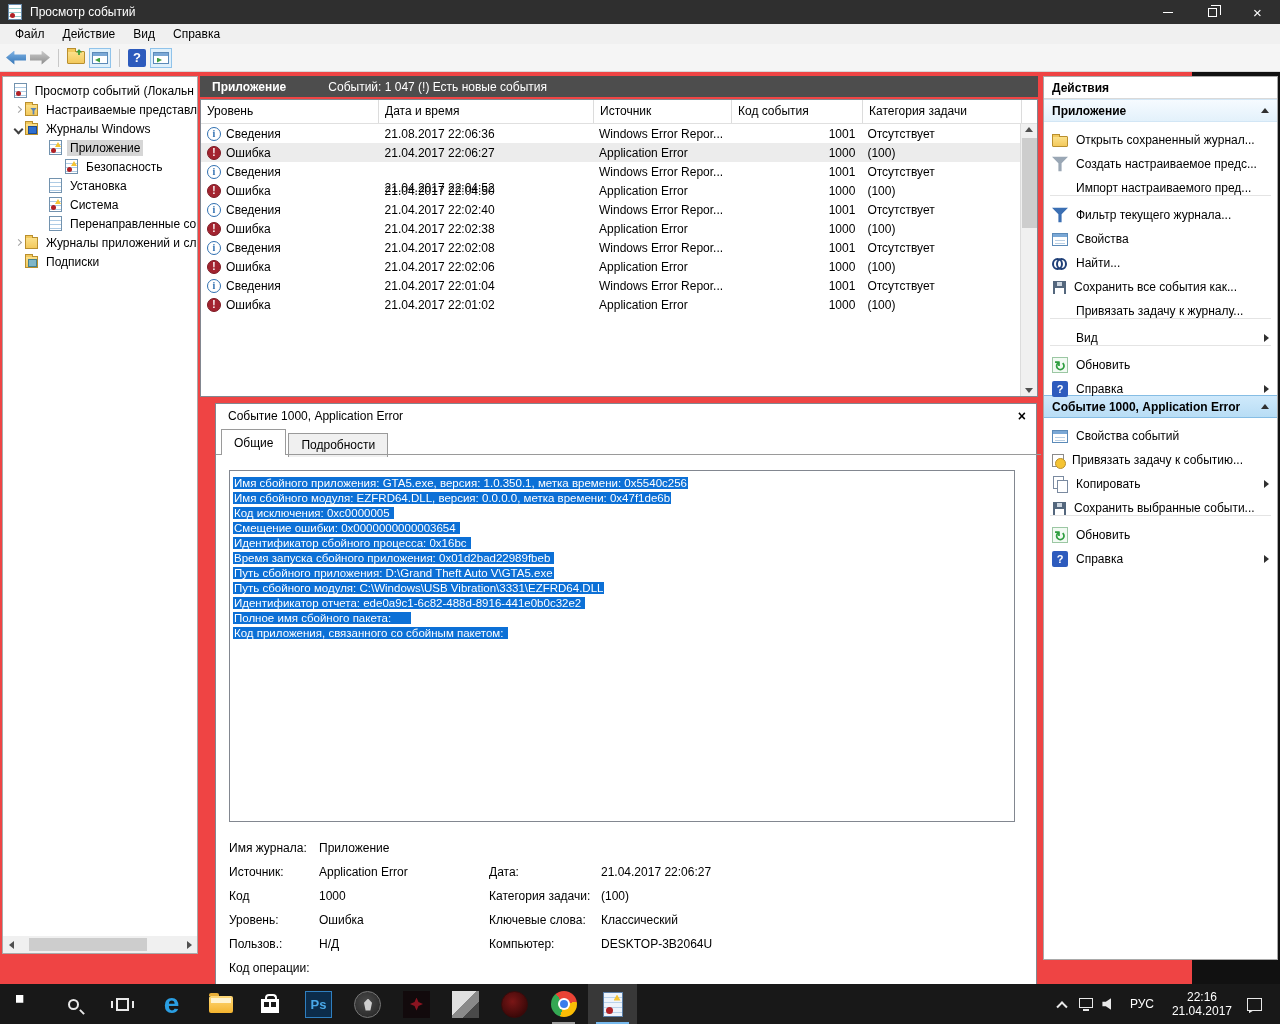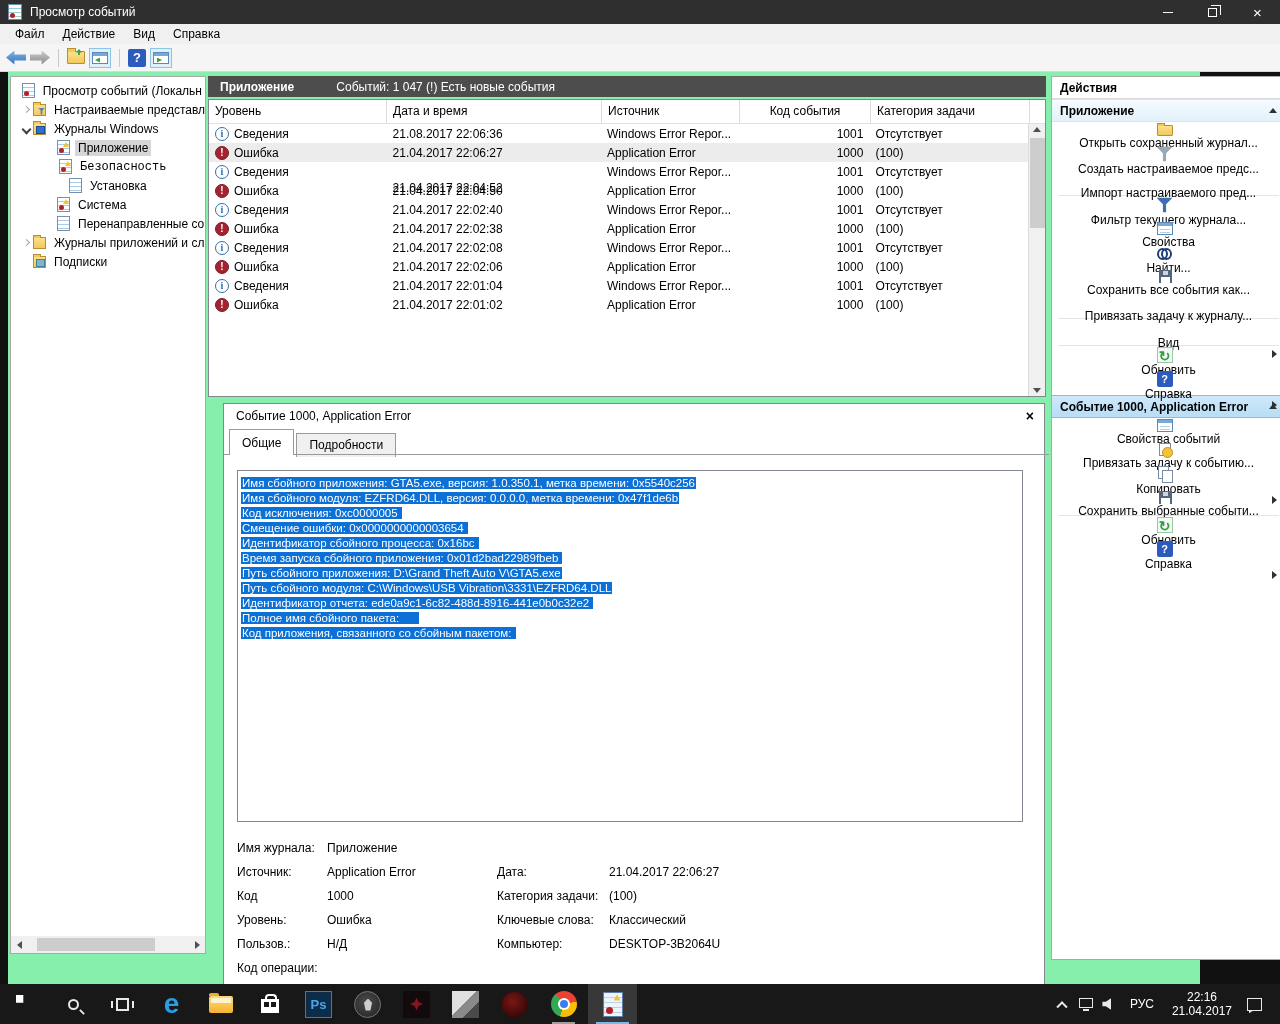--- a/index.html
+++ b/index.html
@@ -31,21 +31,21 @@
   .tb-folder::before { content:""; position:absolute; left:-1px; top:-4px; width:7px; height:3px; background:#f3c95c; border:1px solid #b98f2e; border-bottom:none; }
   .tb-folder::after { content:""; position:absolute; right:2px; top:-3px; width:6px; height:6px; background:#3f9e3f; clip-path:polygon(50% 0,100% 60%,65% 60%,65% 100%,35% 100%,35% 60%,0 60%); }
   .tb-frame { width:22px; height:20px; border:1px solid #90c3ea; background:#dff0fb; display:flex; align-items:center; justify-content:center; }
   .tb-win { width:16px; height:12px; border:1px solid #5b8ab8; background:#fff; position:relative; }
   .tb-win::before { content:""; position:absolute; left:0; top:0; right:0; height:3px; background:#7aa8d6; }
   .tb-win.left::after { content:""; position:absolute; left:2px; top:5px; width:5px; height:5px; background:#3f9e3f; clip-path:polygon(0 50%,100% 0,100% 100%); }
   .tb-win.right::after { content:""; position:absolute; left:3px; top:5px; width:5px; height:5px; background:#3f9e3f; clip-path:polygon(100% 50%,0 0,0 100%); }
   .tb-help { width:18px; height:18px; background:#2d5bbd; border-radius:2px; color:#fff; font-weight:bold; font-size:13px; display:flex; align-items:center; justify-content:center; }
 
   
-  .workspace { position:absolute; left:8px; top:72px; width:1192px; height:912px; background:#86efac; }
+  .workspace { position:absolute; left:0; top:72px; width:1192px; height:912px; background:#ef4444; }
 
   
   .tree-panel { position:absolute; left:2px; top:4px; width:196px; height:878px; background:#fff; border:1px solid #a9a9a9; overflow:hidden; }
   .tree-scrollarea { position:absolute; left:0; top:0; right:0; bottom:17px; overflow:hidden; padding-top:4px; }
   .tree-row { display:flex; align-items:center; height:19px; white-space:nowrap; font-size:12px; }
   .tree-row .lbl { padding:1px 3px; }
   .tree-row.selected .lbl { background:#d6d6d6; }
   .tree-row.selected { background:transparent; }
   .expander { width:10px; height:10px; flex:none; position:relative; margin-right:2px; }
   .expander.collapsed::before { content:""; position:absolute; left:3px; top:2px; width:4px; height:4px; border-right:1px solid #a0a0a0; border-bottom:1px solid #a0a0a0; transform:rotate(-45deg); }
@@ -99,21 +99,21 @@
   .fields { position:absolute; left:13px; top:432px; width:790px; }
   .f-row { display:grid; grid-template-columns:88px 168px 110px 1fr; column-gap:2px; height:24px; align-items:center; font-size:12px; }
   .f-link { color:#0a61c9; text-decoration:underline; }
 
   
   .actions { position:absolute; left:1043px; top:4px; width:235px; height:884px; background:#fff; border:1px solid #a9a9a9; overflow:hidden; }
   .actions-title { height:22px; font-weight:bold; font-size:12px; display:flex; align-items:center; padding-left:8px; border-bottom:1px solid #d9d9d9; }
   .sec-head { height:23px; display:flex; align-items:center; font-size:12px; font-weight:bold; padding:0 8px; background:linear-gradient(#f6fbff,#e3f1fb); border-top:1px solid #d2e6f5; border-bottom:1px solid #d2e6f5; }
   .sec-head.hilite { background:linear-gradient(#cfe9fb,#b8ddf5); border-top:1px solid #86bde4; border-bottom:1px solid #86bde4; }
   .sec-head .collapse { margin-left:auto; width:0; height:0; border-left:4px solid transparent; border-right:4px solid transparent; border-bottom:5px solid #303030; }
-  .act-item { height:24px; display:flex; align-items:center; padding:0 8px 0 8px; font-size:12px;flex-direction:column; }
+  .act-item { height:24px; display:flex; align-items:center; padding:12px 8px 0 8px; font-size:12px; }
   .act-item .ai { width:16px; height:16px; flex:none; margin-right:8px; position:relative; }
   .act-item .sub { margin-left:auto; width:0; height:0; border-top:4px solid transparent; border-bottom:4px solid transparent; border-left:5px solid #303030; }
   .act-div { height:1px; background:#e4e4e4; margin:1px 6px; }
   .ai-folder-open { background:linear-gradient(#fbe08a,#f3c95c); border:1px solid #b98f2e; height:11px !important; margin-top:3px; border-radius:1px; }
   .ai-folder-open::before { content:""; position:absolute; left:-1px; top:-3px; width:6px; height:2px; background:#f3c95c; border:1px solid #b98f2e; border-bottom:none; }
   .ai-filter-g { background:#9aa7b5; clip-path:polygon(0 5%,100% 5%,60% 45%,60% 95%,40% 95%,40% 45%); }
   .ai-filter-b { background:#3b6fb3; clip-path:polygon(0 5%,100% 5%,60% 45%,60% 95%,40% 95%,40% 45%); }
   .ai-props { border:1px solid #5b8ab8; background:#fff; height:13px !important; margin-top:1px; }
   .ai-props::before { content:""; position:absolute; left:0; top:0; right:0; height:3px; background:#7aa8d6; }
   .ai-props::after { content:""; position:absolute; left:2px; top:6px; right:2px; height:1px; background:#b9cfe4; box-shadow:0 3px 0 #b9cfe4; }
@@ -232,25 +232,25 @@
         </div>
         <div class="tree-row" style="padding-left: 10px;">
           <span class="expander expanded"></span>
           <span class="t-ico folder-pc"></span>
           <span class="lbl">Журналы Windows</span>
         </div>
         <div class="tree-row selected" style="padding-left: 46px;">
           <span class="t-ico log-alert"></span>
           <span class="lbl">Приложение</span>
         </div>
-        <div class="tree-row" style="padding-left: 48px; font-family: Liberation Mono, monospace;">
+        <div class="tree-row" style="padding-left: 62px;">
           <span class="t-ico log-alert"></span>
           <span class="lbl">Безопасность</span>
         </div>
-        <div class="tree-row" style="padding-left: 58px;">
+        <div class="tree-row" style="padding-left: 46px;">
           <span class="t-ico log-plain"></span>
           <span class="lbl">Установка</span>
         </div>
         <div class="tree-row" style="padding-left: 46px;">
           <span class="t-ico log-alert"></span>
           <span class="lbl">Система</span>
         </div>
         <div class="tree-row" style="padding-left: 46px;">
           <span class="t-ico log-plain"></span>
           <span class="lbl">Перенаправленные соб</span>
@@ -281,21 +281,21 @@
     <div class="list-header">
       <span class="lh-title">Приложение</span>
       <span class="lh-sub">Событий: 1 047 (!) Есть новые события</span>
     </div>
 
     <div class="event-list">
       <div class="col-head" id="col-head">
           <span class="ch" style="width: 178px;">Уровень</span>
           <span class="ch" style="width: 215px;">Дата и время</span>
           <span class="ch" style="width: 138px;">Источник</span>
-          <span class="ch" style="width: 131px; text-align: center;">Код события</span>
+          <span class="ch" style="width: 131px; text-align: left;">Код события</span>
           <span class="ch" style="width: 159px;">Категория задачи</span>
         </div>
       <div class="rows" id="event-rows">
           <div class="lv-row">
             <span class="cell level" style="width: 178px;">
               <span class="ic-info">i</span>
               <span>Сведения</span>
             </span>
             <span class="cell" style="width: 215px;">21.08.2017 22:06:36</span>
             <span class="cell" style="width: 138px;">Windows Error Repor...</span>

